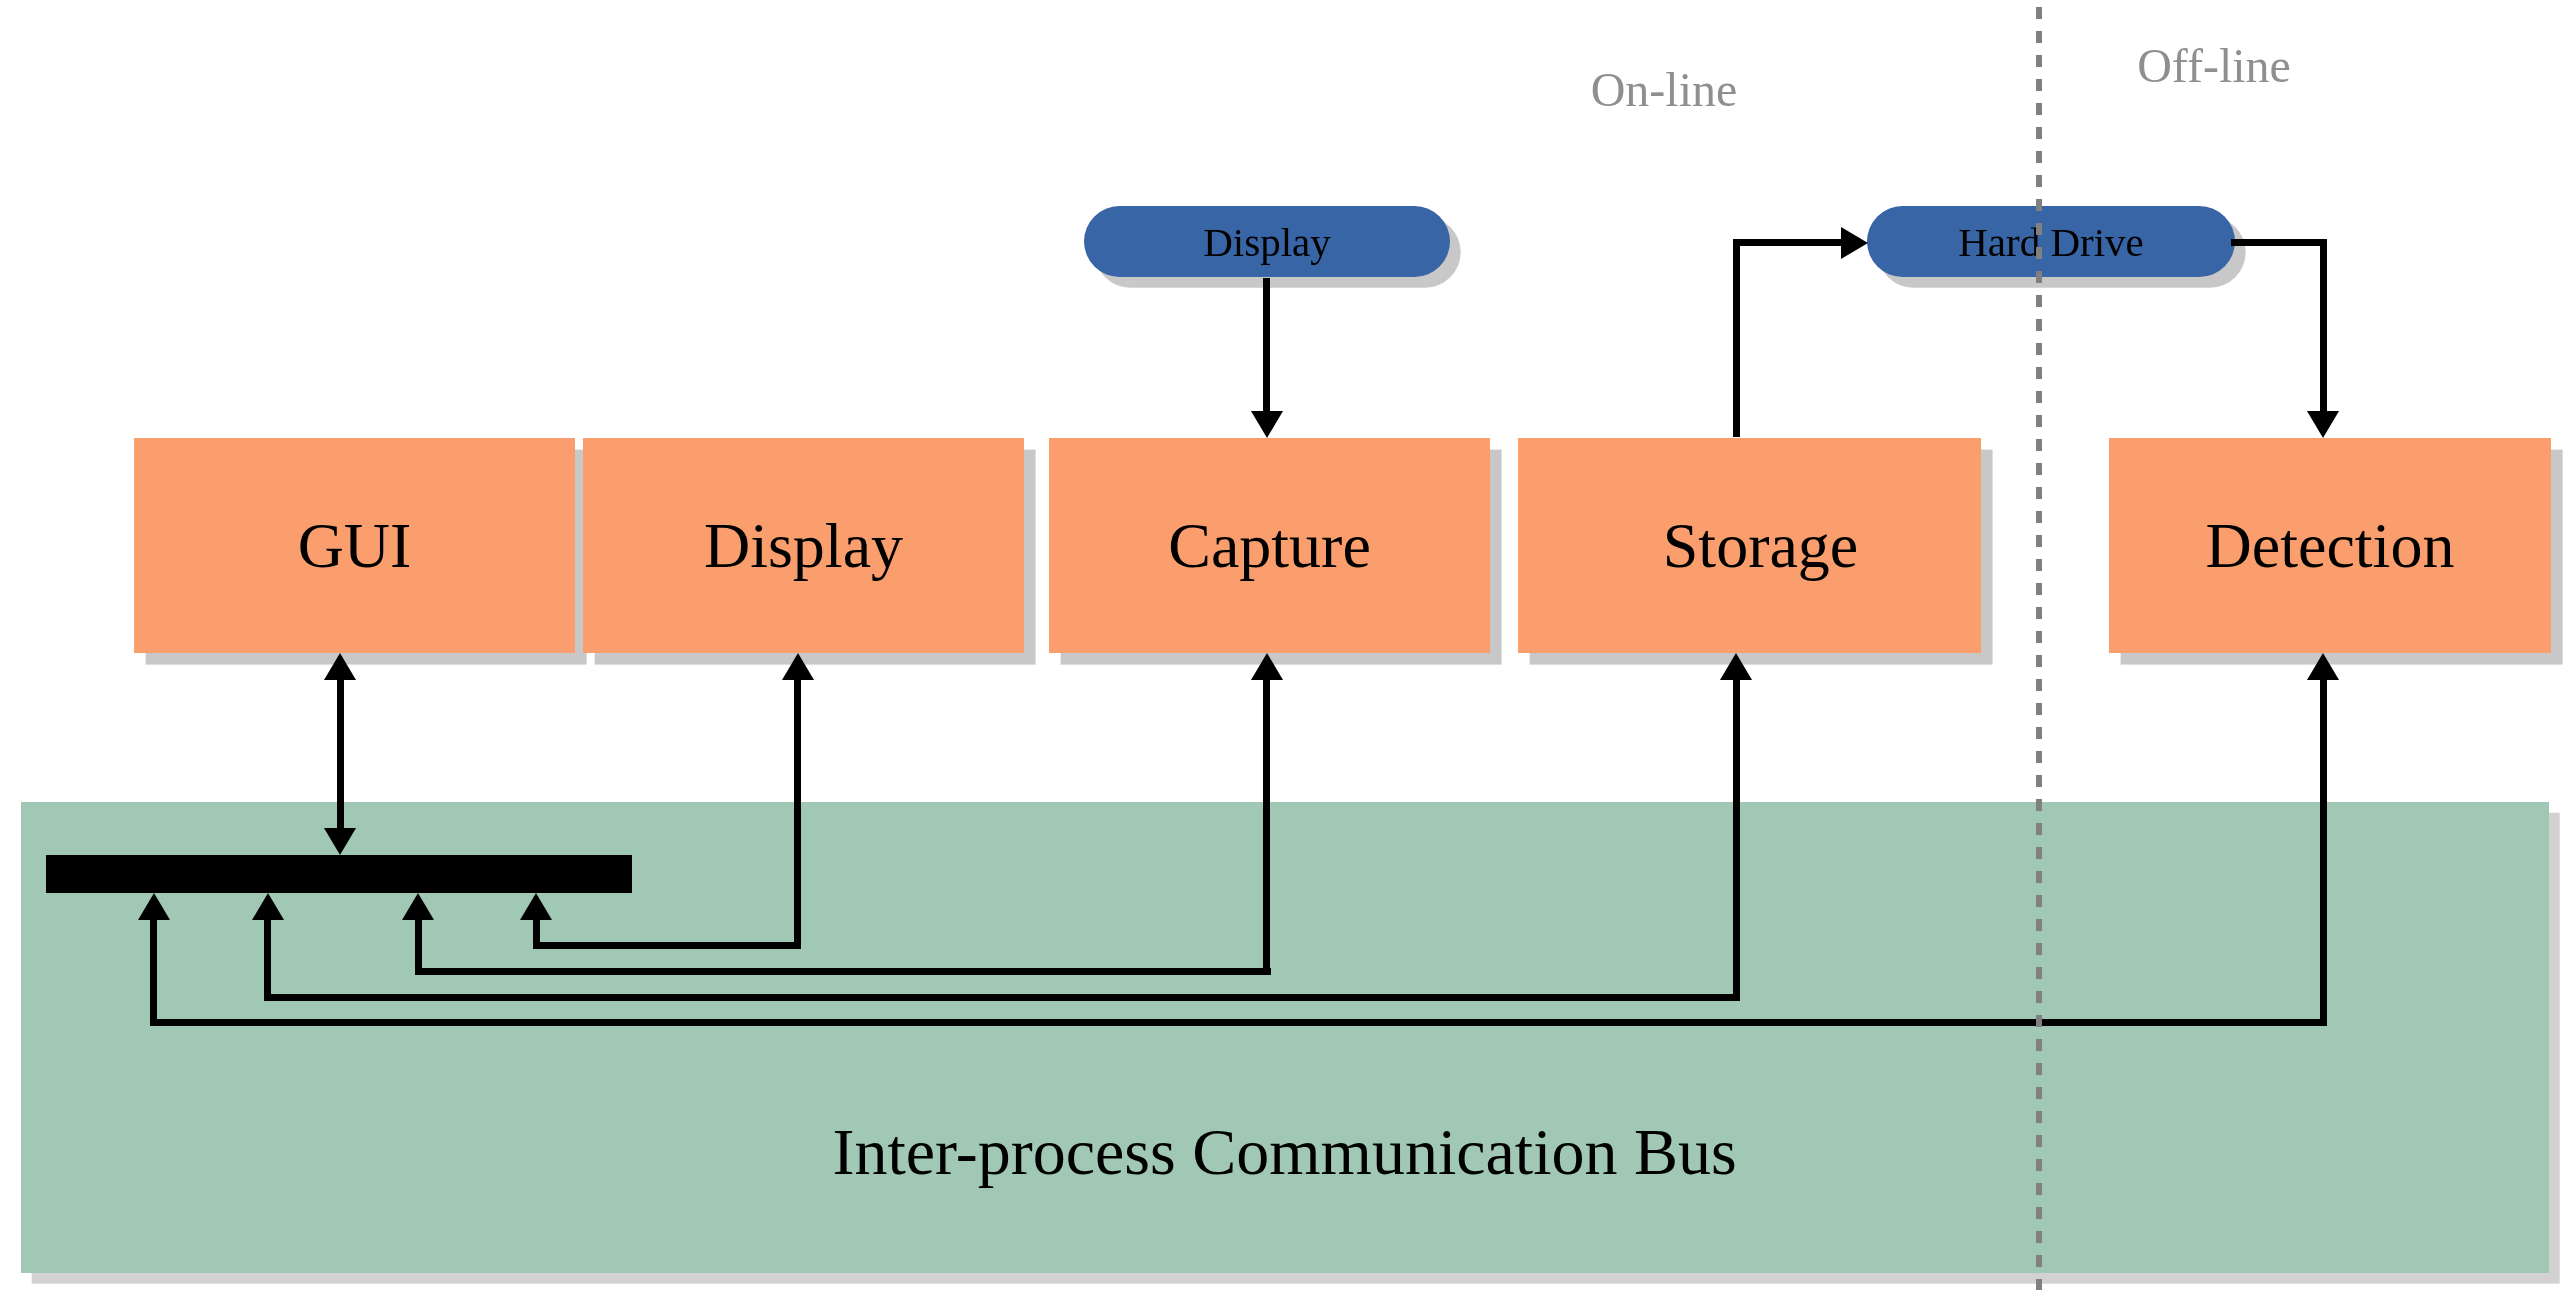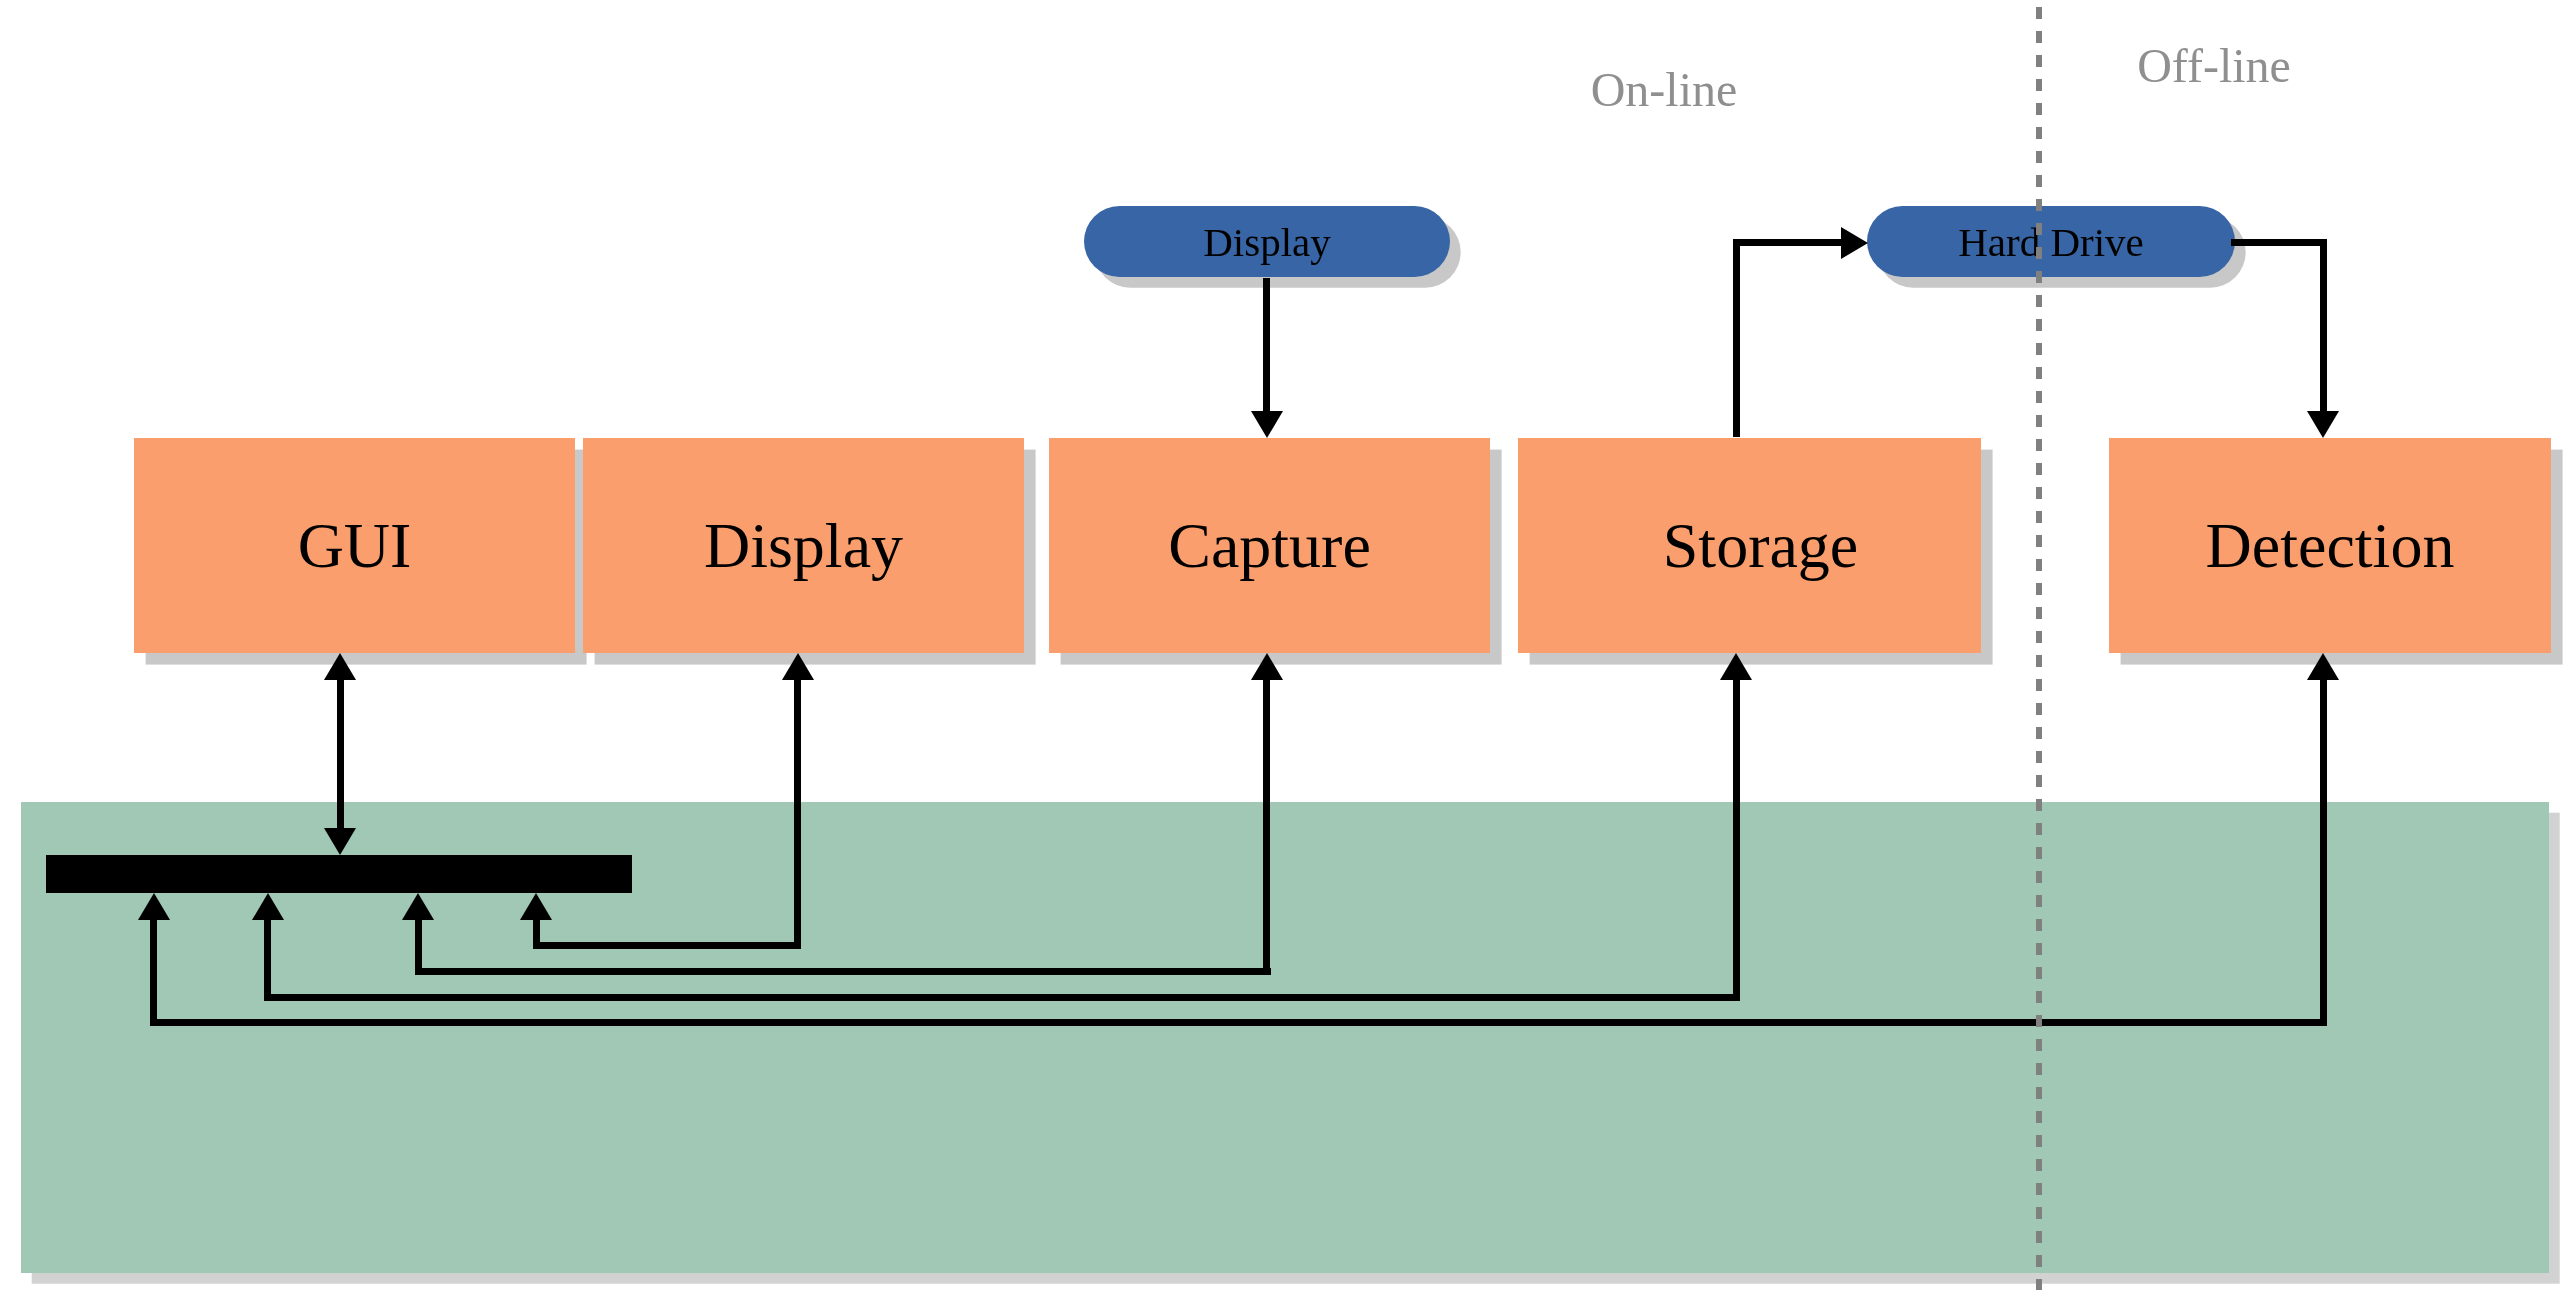--- a/index.html
+++ b/index.html
@@ -65,20 +65,21 @@
   .ah.up{border-left:16px solid transparent;border-right:16px solid transparent;border-bottom:27px solid var(--connector);}
   .ah.down{border-left:16px solid transparent;border-right:16px solid transparent;border-top:27px solid var(--connector);}
   .ah.right{border-top:16px solid transparent;border-bottom:16px solid transparent;border-left:27px solid var(--connector);}
 </style>
 </head>
 <body>
 
 <div id="canvas">
 
   <div class="bus-region"></div>
+  <div class="bus-title">Inter-process Communication Bus</div>
 
   <div class="bus-bar"></div>
 
   <div class="module" id="box-gui">
     <span>GUI</span>
   </div>
   <div class="module" id="box-display">
     <span>Display</span>
   </div>
   <div class="module" id="box-capture">

